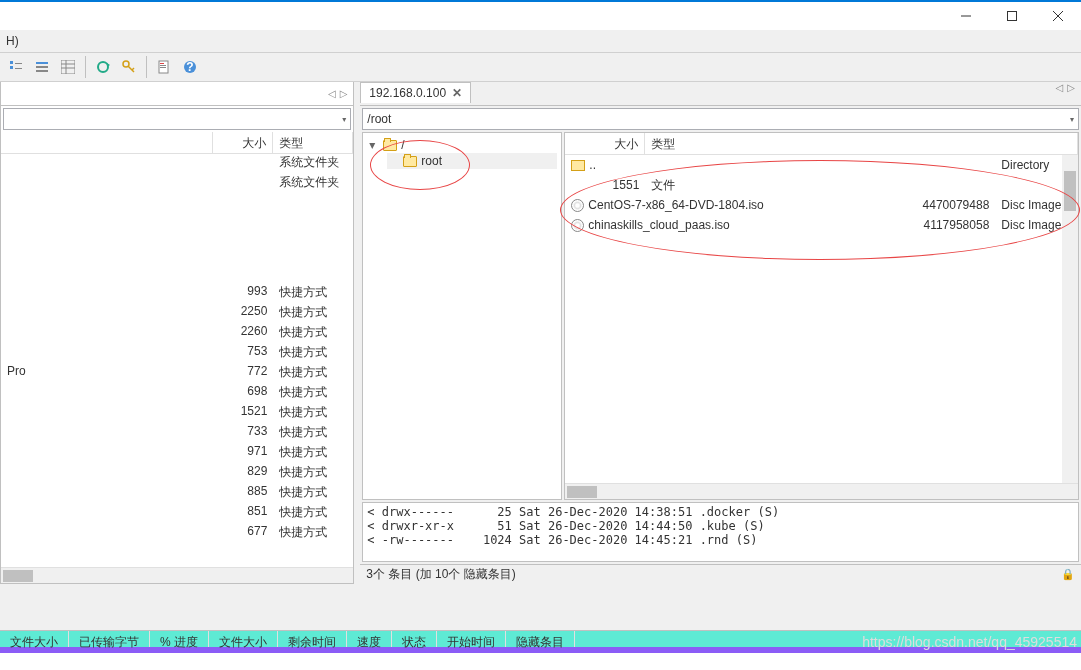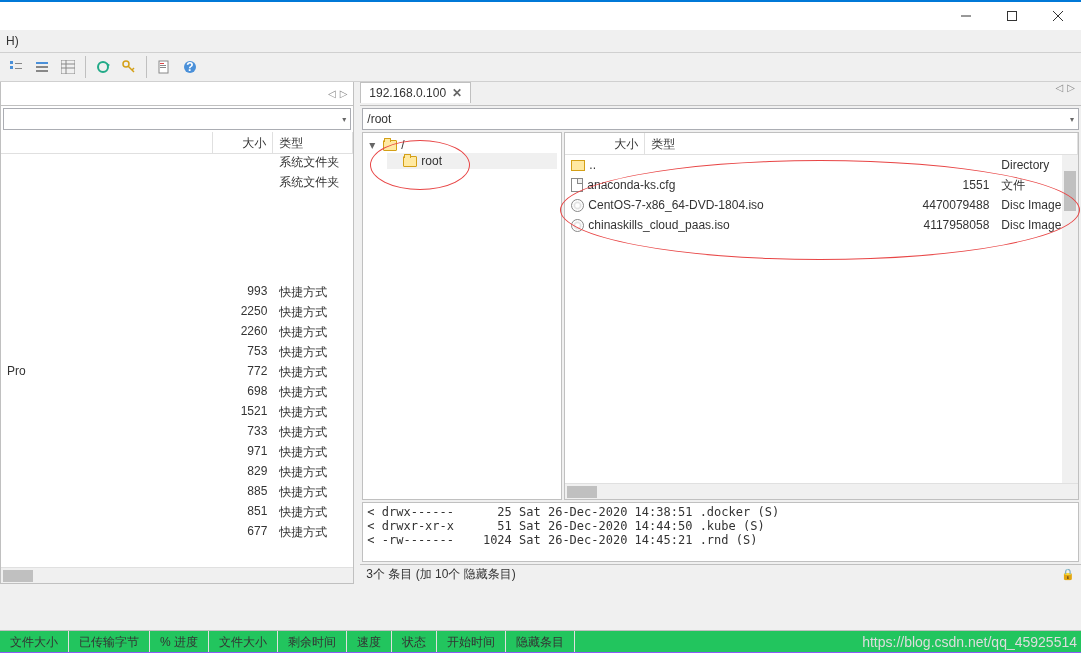--- a/index.html
+++ b/index.html
@@ -57,21 +57,21 @@
 .leftlist .col-name{flex:1}
 .leftlist .col-size{flex:0 0 60px}
 .leftlist .col-type{flex:0 0 80px}
 .leftrow{display:flex;height:20px;justify-content:flex-end}
 .leftrow .ls{flex:0 0 60px;text-align:right;padding:0 6px}
 .leftrow .lt{flex:0 0 80px;padding:0 6px}
 .leftrow .ln{flex:1;padding:0 6px;overflow:hidden}
 .hscroll{height:16px;background:#f0f0f0;border-top:1px solid #e0e0e0;position:relative}
 .hscroll::before{content:'';position:absolute;left:2px;top:2px;width:30px;height:12px;background:#c0c0c0}
 .bottombar{position:absolute;bottom:0;left:0;right:0;height:40px;background:#fff;border-top:1px solid #c0c0c0}
-.bottomhead{display:flex;height:22px;background:#22c55e;border-bottom:1px solid #8b5cf6}
+.bottomhead{display:flex;height:22px;background:#5eead4;border-bottom:6px solid #8b5cf6}
 .bottomhead div{padding:3px 10px;border-right:1px solid #e0e0e0;flex:0 0 auto}
 .watermark{position:absolute;right:4px;bottom:20px;color:#ddd;font-size:14px;pointer-events:none}
 .ellipse{position:absolute;border:1px solid #e84545;border-radius:50%;pointer-events:none}
 .ell1{left:370px;top:140px;width:100px;height:50px}
 .ell2{left:560px;top:160px;width:520px;height:100px}
 .scroll-v{position:absolute;right:0;top:22px;bottom:16px;width:16px;background:#f0f0f0}
 .scroll-track{position:absolute;left:2px;right:2px;top:16px;height:40px;background:#c0c0c0}
 </style>
 </head>
 <body>
@@ -292,21 +292,20 @@
           <div class="col-size">大小</div>
           <div class="col-type">类型</div>
         </div>
         <div class="listbody" id="remote-rows">
             <div class="listrow">
               <div class="col-name"><span class="upicon"></span>..</div>
               <div class="col-size"></div>
               <div class="col-type">Directory</div>
             </div>
             <div class="listrow">
-              <div class="col-name"><span class="fileicon cfg"></span>anaconda-ks.cfg</div>
               <div class="col-size">1551</div>
               <div class="col-type">文件</div>
             </div>
             <div class="listrow">
               <div class="col-name"><span class="discicon"></span>CentOS-7-x86_64-DVD-1804.iso</div>
               <div class="col-size">4470079488</div>
               <div class="col-type">Disc Image F</div>
             </div>
             <div class="listrow">
               <div class="col-name"><span class="discicon"></span>chinaskills_cloud_paas.iso</div>

